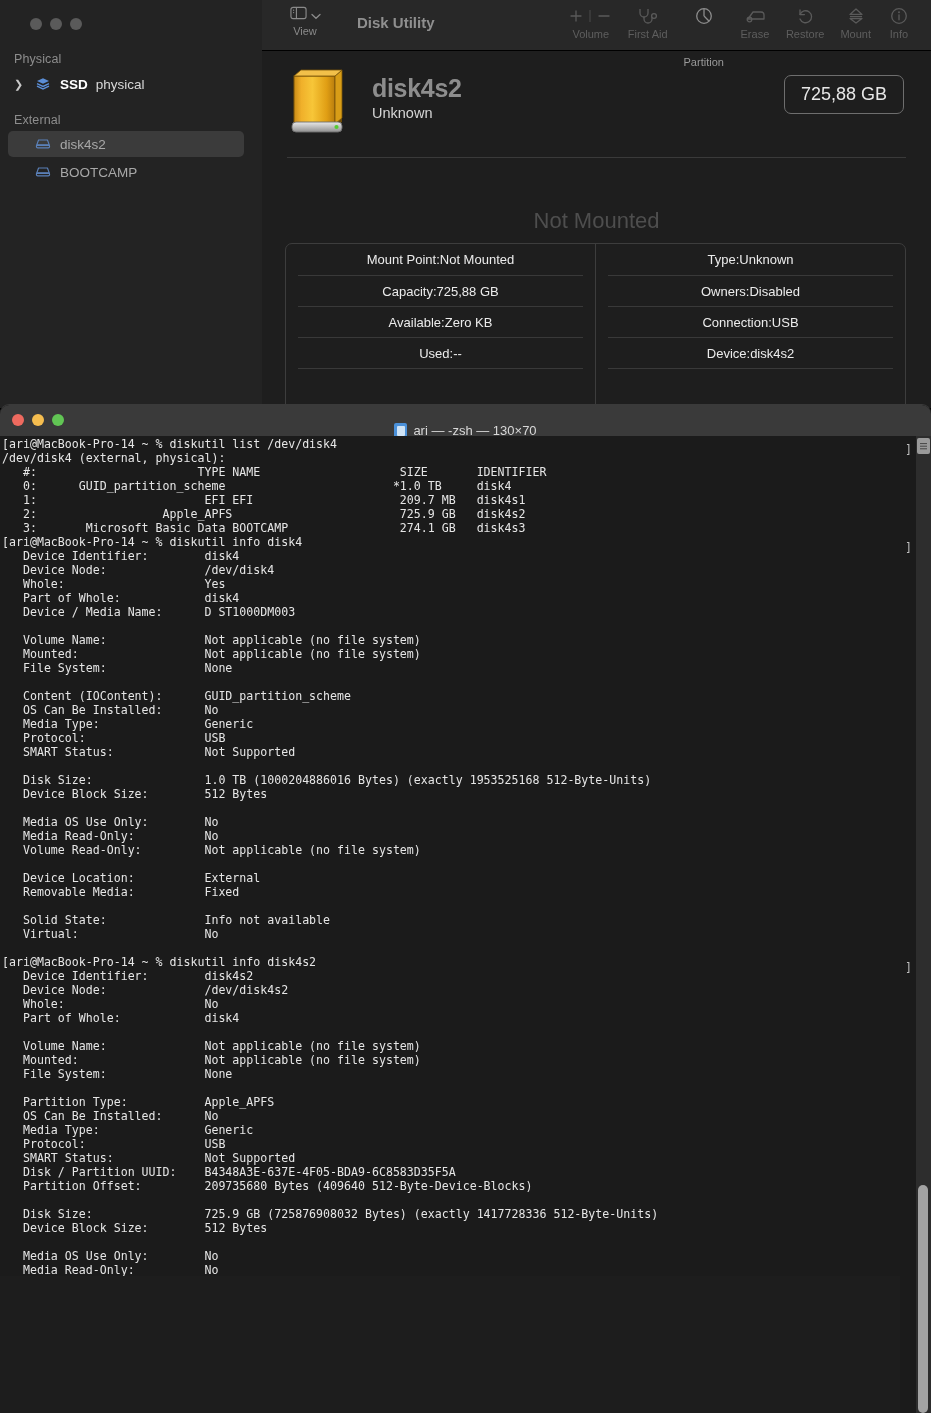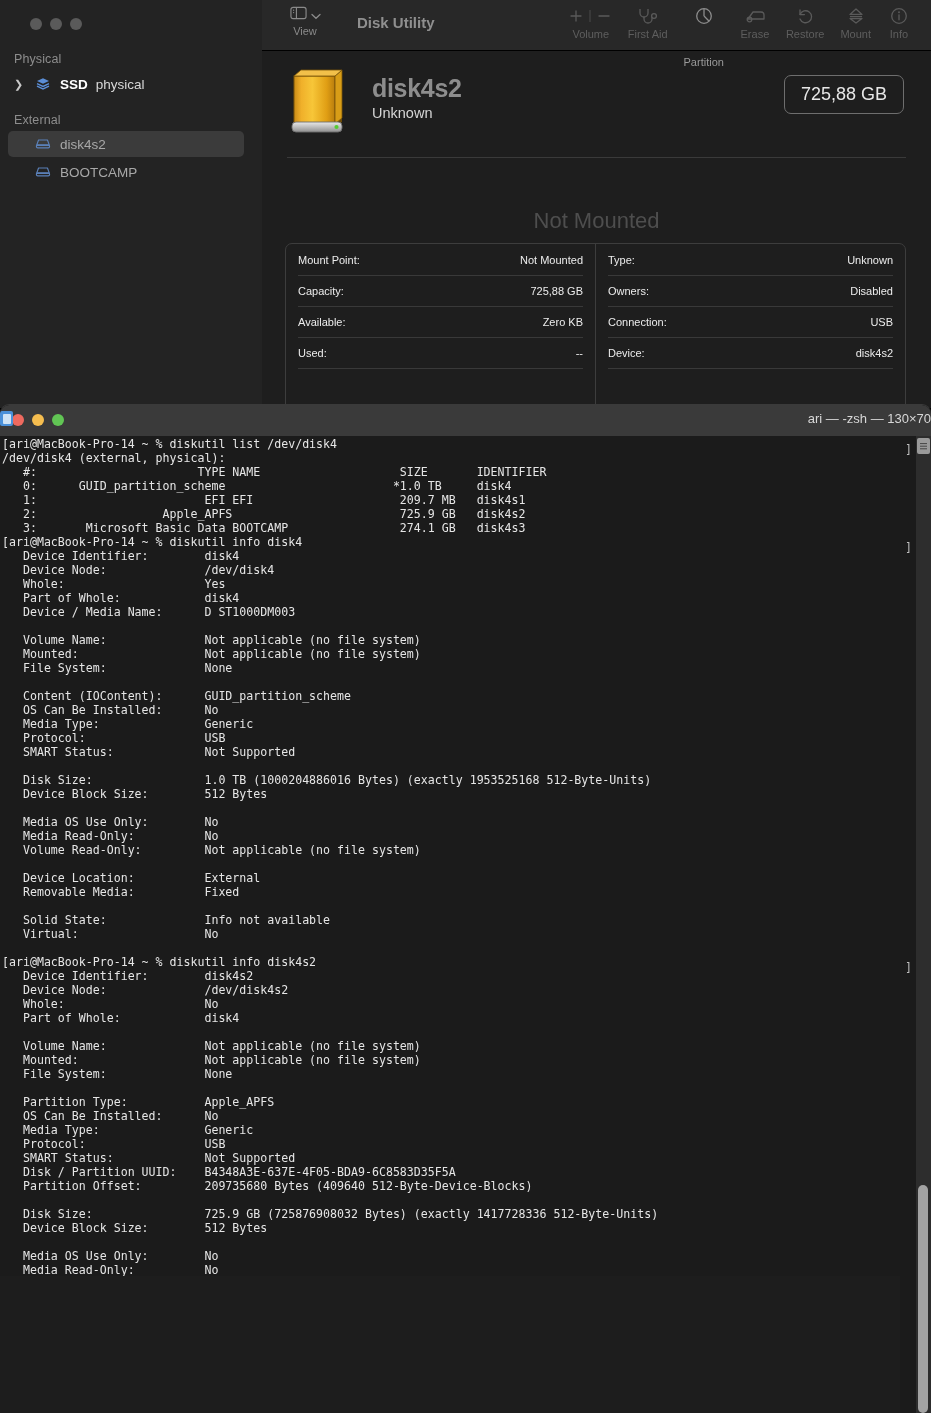--- a/index.html
+++ b/index.html
@@ -69,43 +69,43 @@
     font-size:22px; color:#4e4e4e; }
 
   .infobox {
     position:absolute; left:23px; top:243px; width:621px; height:168px;
     border:1px solid #3d3d3d; border-radius:7px; display:flex; overflow:hidden;
     background:#1e1e1e;
   }
   .infocol { flex:1; padding:0 12px; }
   .infocol + .infocol { border-left:1px solid #3d3d3d; }
   .inforow {
-    height:31px; display:flex; align-items:center; justify-content:space-between;
-    font-size:11px; color:#e8e8e8; border-bottom:1px solid #393939;
+    height:31px; display:flex; align-items:center; justify-content:center;
+    font-size:13px; color:#e8e8e8; border-bottom:1px solid #393939;
   }
   .inforow:first-child { height:32px; }
   .inforow .k { color:#ececec; }
   .inforow .v { color:#ececec; }
 
   
   .term-window {
     position:absolute; left:0; top:405px; width:931px; height:1008px;
     background:#1d1d1d; border-radius:9px 9px 0 0; overflow:hidden;
     box-shadow:0 -1px 0 #3a3a3a;
   }
   .term-titlebar {
     position:absolute; left:0; top:0; width:931px; height:31px;
     background:#3a3a3a; display:flex; align-items:center;
     border-radius:9px 9px 0 0;
   }
   .term-traffic { position:absolute; left:12px; top:9px; display:flex; gap:8px; }
   .term-traffic i { width:12px; height:12px; border-radius:50%; display:block; }
   .term-title {
-    position:absolute; left:0; top:4px; width:931px; height:19px;
-    display:flex; align-items:center; justify-content:space-between; gap:6px;
+    position:absolute; left:0; top:16px; width:931px; height:19px;
+    display:flex; align-items:center; justify-content:center; gap:6px;
     font-size:13px; color:#d8d8d8;
   }
   .term-title .ficon { width:13px; height:15px; background:#4a90d9; border-radius:2px; position:relative; }
   .term-title .ficon:after {
     content:""; position:absolute; left:2.5px; top:2.5px; width:8px; height:10px;
     background:#cfe3f5; border-radius:1px;
   }
 
   .term-body {
     position:absolute; left:0; top:31px; width:900px; height:840px;

